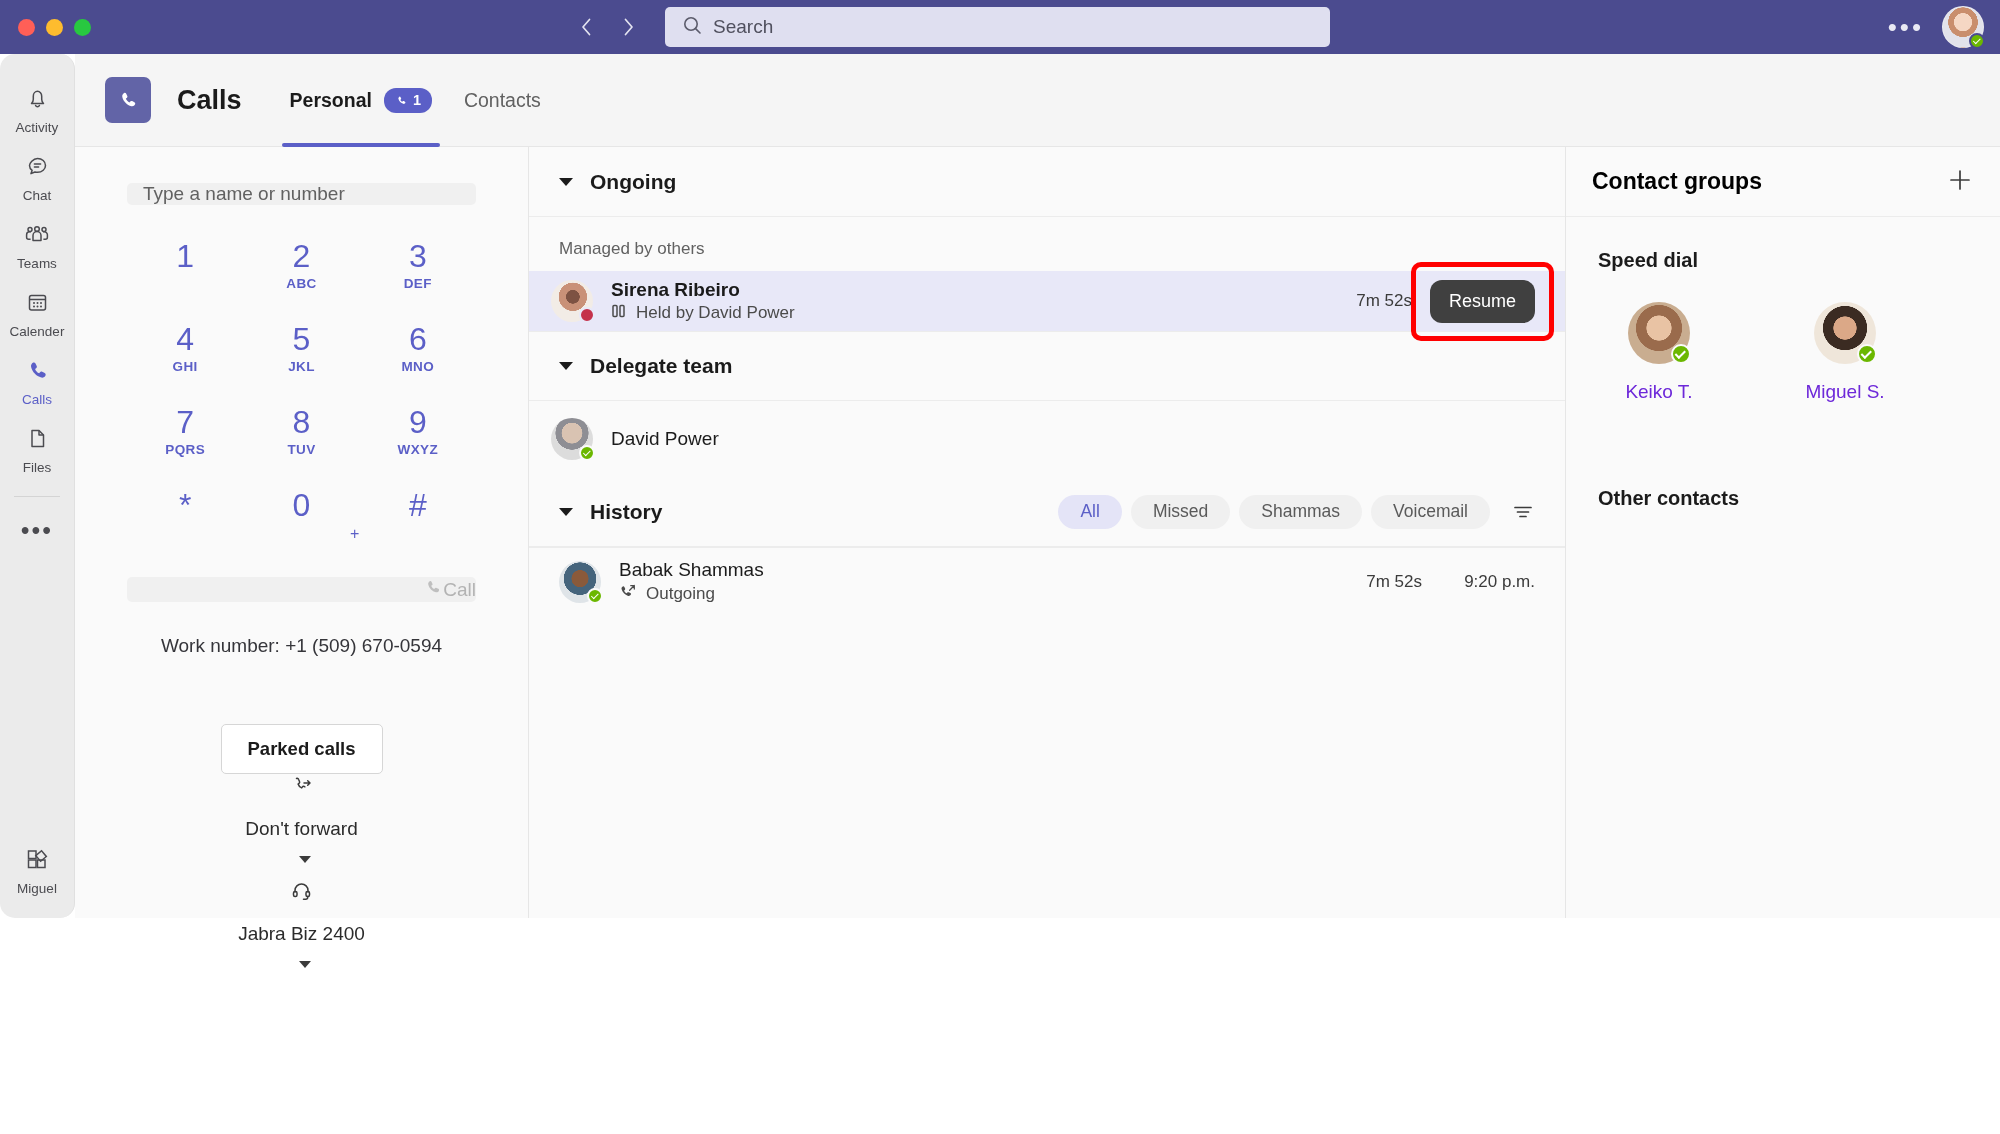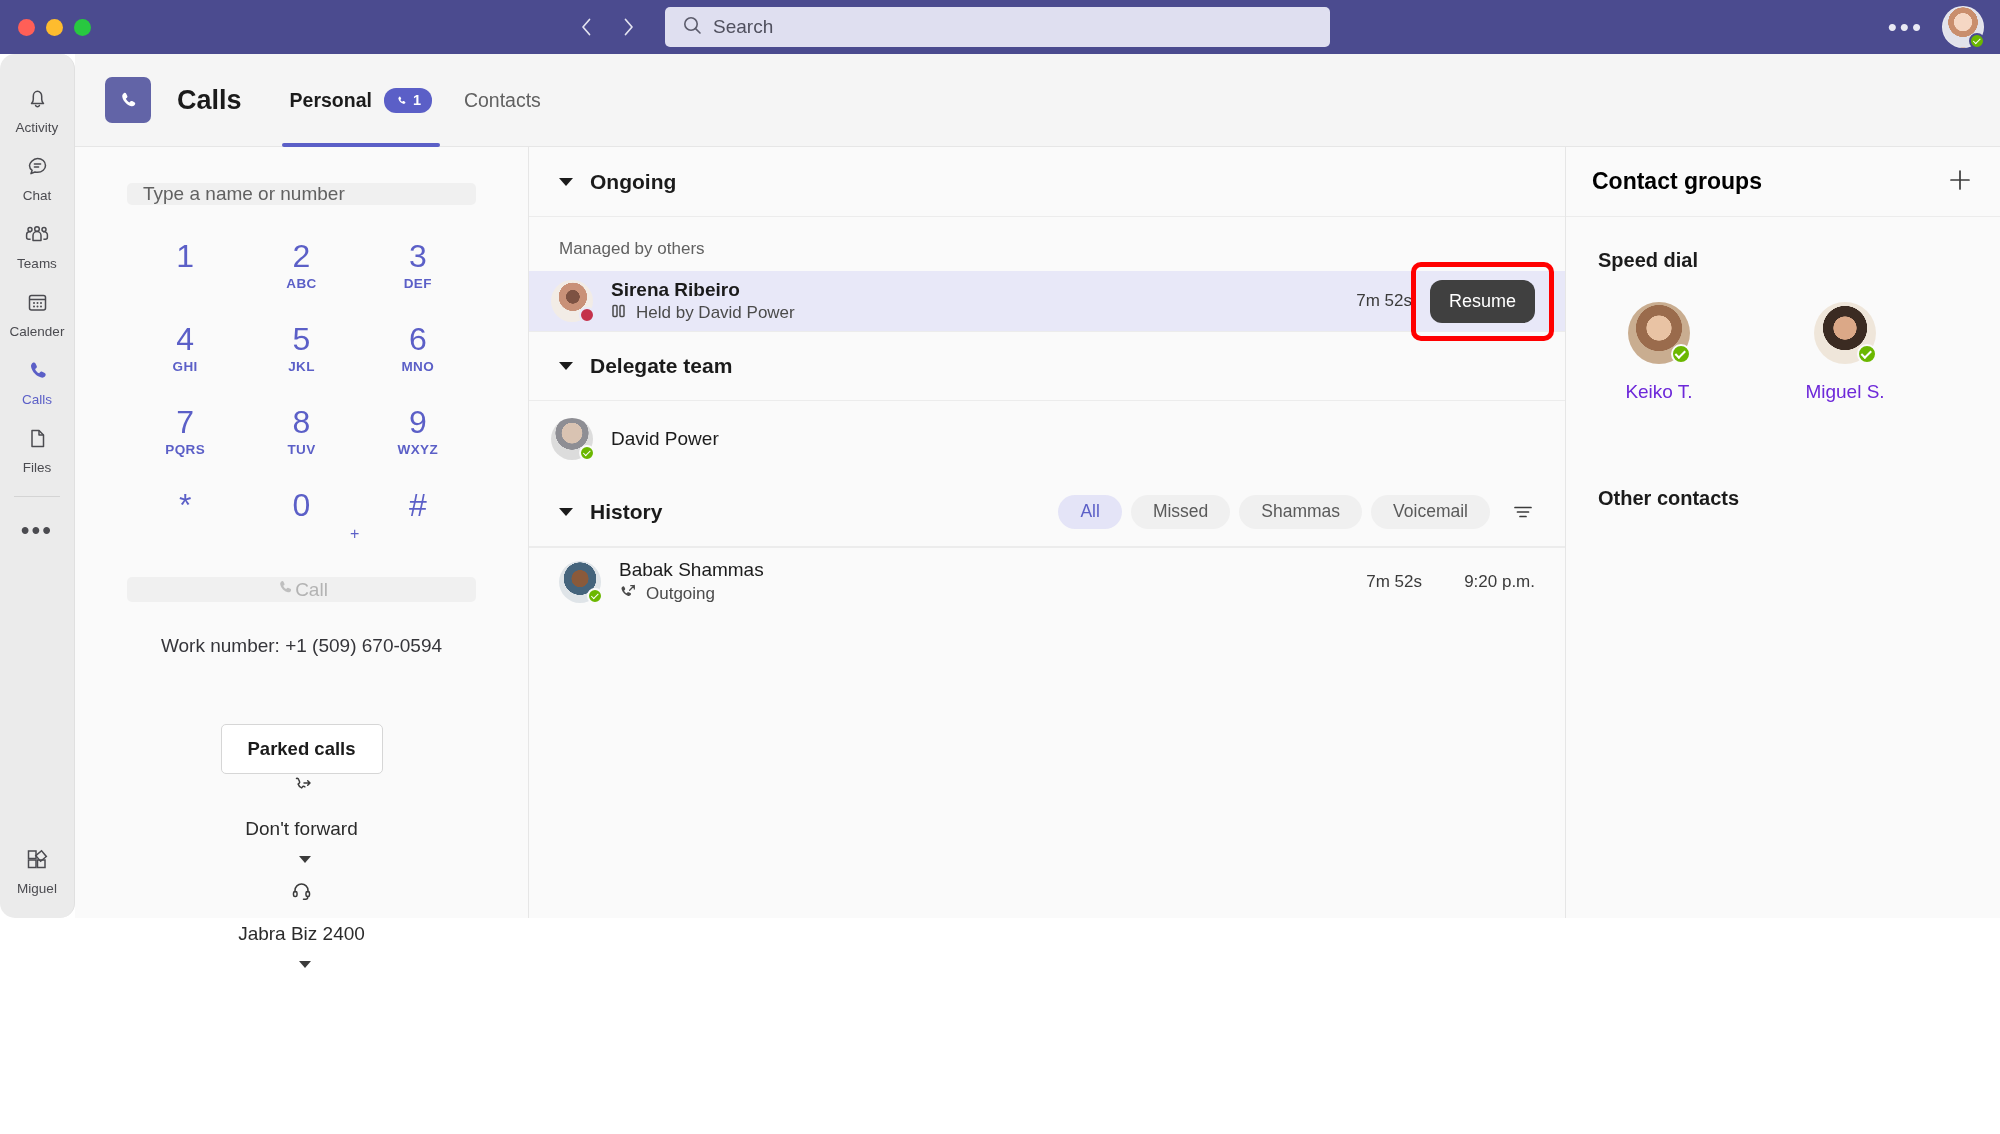--- a/index.html
+++ b/index.html
@@ -104,21 +104,21 @@
     display: flex; align-items: center; padding-left: 16px; color: #616161; font-size: 19px; cursor: text;
   }
   .keypad { margin-top: 28px; display: grid; grid-template-columns: repeat(3, 1fr); row-gap: 6px; }
   .key { height: 77px; display: flex; flex-direction: column; align-items: center; justify-content: flex-start; cursor: pointer; padding-top: 5px; }
   .key .digit { font-size: 32px; color: #5b5fc7; line-height: 1.18; font-weight: 400; }
   .key .sub { font-size: 13.5px; color: #5b5fc7; font-weight: 600; letter-spacing: .4px; }
   .key .sub.plus { font-weight: 400; font-size: 16px; }
 
   .callbtn {
     margin-top: 18px; height: 47px; background: #f0f0f0; border-radius: 5px;
-    display: flex; align-items: center; justify-content: center; 
+    display: flex; align-items: center; justify-content: flex-end; 
     color: #b3b3b3; font-size: 19px; cursor: pointer;
   }
   .worknum { margin-top: 33px; text-align: center; font-size: 19px; color: #35353a; }
   .divider-h { height: 1px; background: #e6e6e6; margin-top: 32px; }
   .parked-wrap { display: flex; justify-content: center; margin-top: 35px; }
   .parkedbtn {
     background: #fff; border: 1px solid #d6d6d6; border-radius: 5px;
     padding: 13px 26px; font-size: 18.5px; font-weight: bold; color: #1b1b1b; cursor: pointer;
   }
   .dial-spacer { flex: 1 1 auto; }

